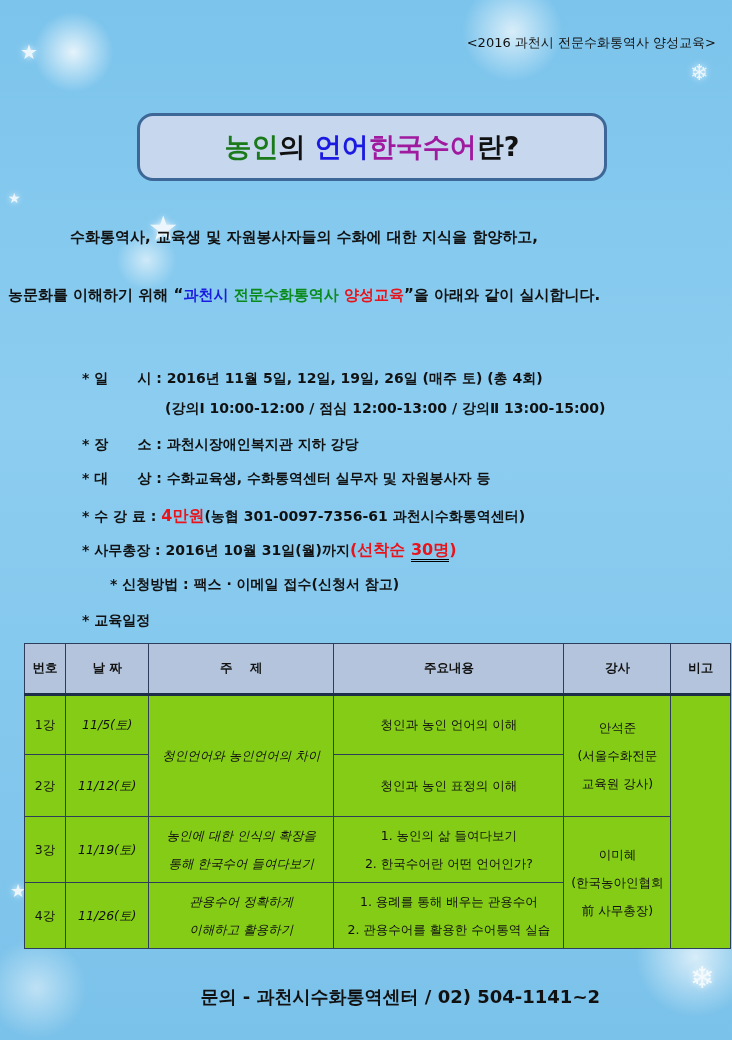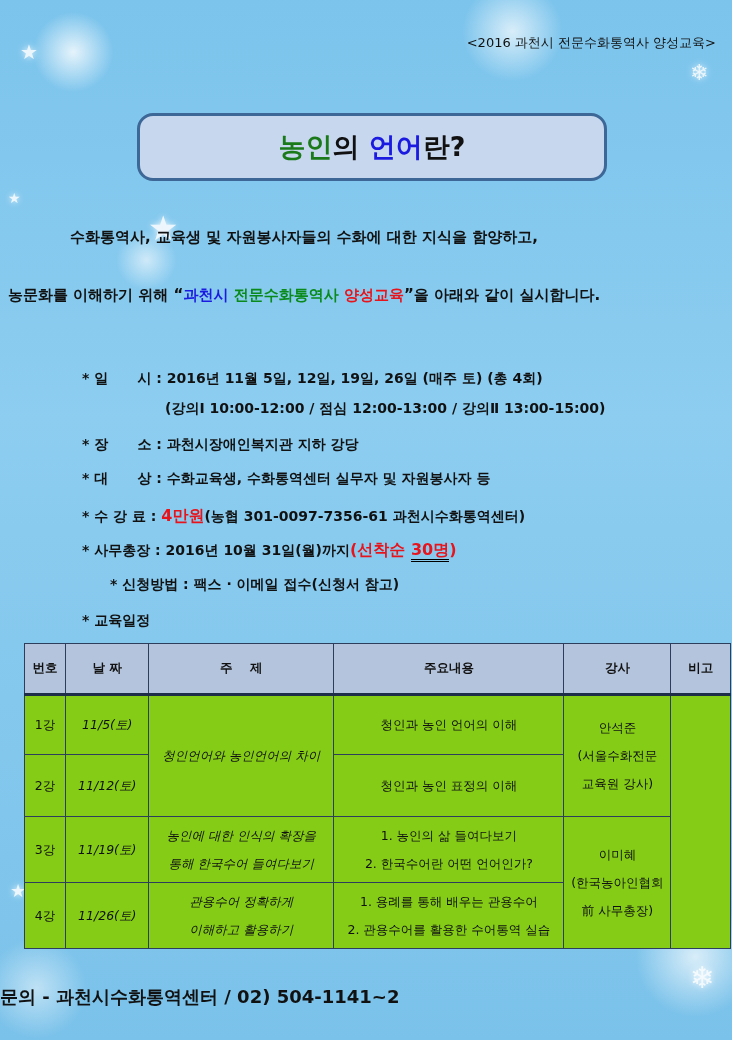--- a/index.html
+++ b/index.html
@@ -19,39 +19,40 @@
     background:#c7d7ee;border:3px solid #3c6797;border-radius:16px;box-sizing:border-box;
     display:flex;align-items:center;justify-content:center;font-size:27px;font-weight:bold;}
   .title-box span{white-space:pre;}
   .intro{position:absolute;left:0;width:608px;text-align:center;font-size:15px;font-weight:bold;}
   .info{position:absolute;left:82px;font-size:14px;font-weight:bold;white-space:pre;}
   .red{color:#e8141c;}
   table{position:absolute;left:24px;top:643px;width:707px;border-collapse:collapse;font-size:12.5px;}
   th{background:#b4c4dc;height:47px;border:1px solid #2c3e5c;border-bottom:3px solid #1e2e48;font-weight:bold;}
   td{background:#84cc16;border:1px solid #2c3e5c;text-align:center;line-height:28px;}
   .italic{font-style:italic;}
-  .footer{position:absolute;left:0;width:600px;top:985px;text-align:left;font-size:18px;font-weight:bold;}
+  .footer{position:absolute;left:0;width:600px;top:985px;text-align:right;font-size:18px;font-weight:bold;}
   .underline{border-bottom:3px double #000;}
 </style>
 </head>
 <body>
 
 <span class="star" style="left:20px;top:40px;font-size:20px;">★</span>
 <span class="star" style="left:8px;top:190px;font-size:14px;">★</span>
 <span class="star" style="left:148px;top:208px;font-size:34px;">★</span>
 <span class="star" style="left:690px;top:60px;font-size:22px;">❄</span>
 <span class="star" style="left:690px;top:960px;font-size:30px;">❄</span>
 <span class="star" style="left:10px;top:880px;font-size:18px;">★</span>
 
 <div class="top-caption">&lt;2016 과천시 전문수화통역사 양성교육&gt;</div>
 
 <div class="title-box">
   <span class="dot-wrap" style="color:#1a7a1a">농인</span>
   <span>의 </span>
   <span style="color:#1a1ae0">언어</span>
+  <span style="color:#a01aa0">한국수어</span>
   <span>란?</span>
 </div>
 
 <div class="intro" style="top:228px;">수화통역사, 교육생 및 자원봉사자들의 수화에 대한 지식을 함양하고,</div>
 <div class="intro" style="top:286px;">
   <span>농문화를 이해하기 위해 “</span><span style="color:#1a1ae0">과천시 </span><span style="color:#0a8a1a">전문수화통역사 </span><span style="color:#e8141c">양성교육</span><span>”을 아래와 같이 실시합니다.</span>
 </div>
 
 <div class="info" style="top:370px;">* 일      시 : 2016년 11월 5일, 12일, 19일, 26일 (매주 토) (총 4회)</div>
 <div class="info" style="top:400px;left:165px;">(강의Ⅰ 10:00-12:00 / 점심 12:00-13:00 / 강의Ⅱ 13:00-15:00)</div>

